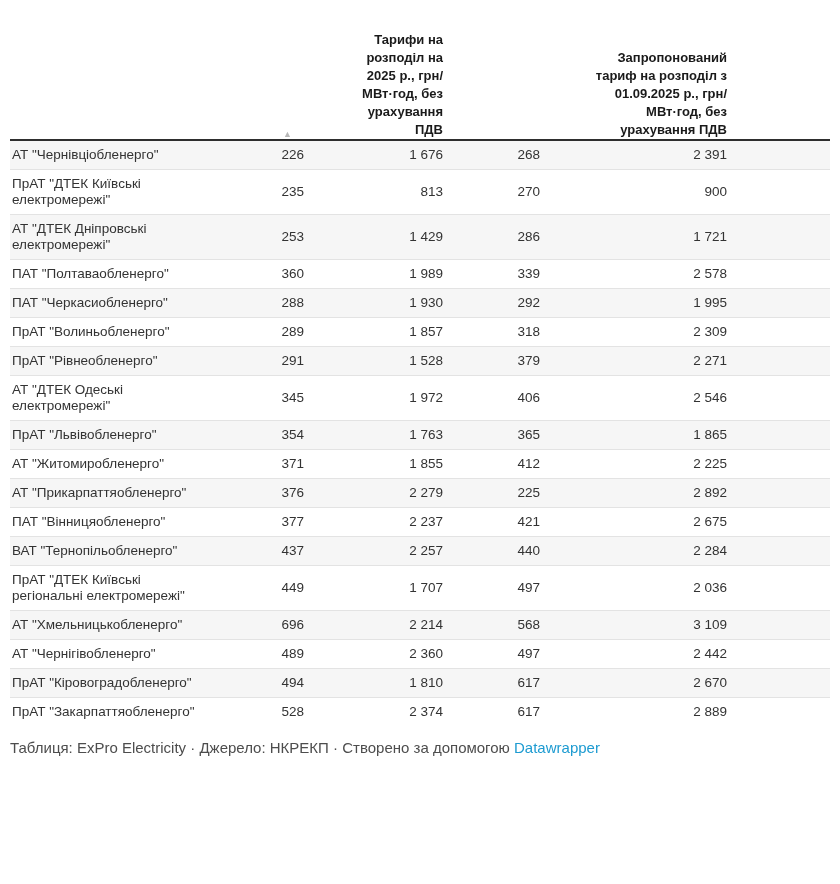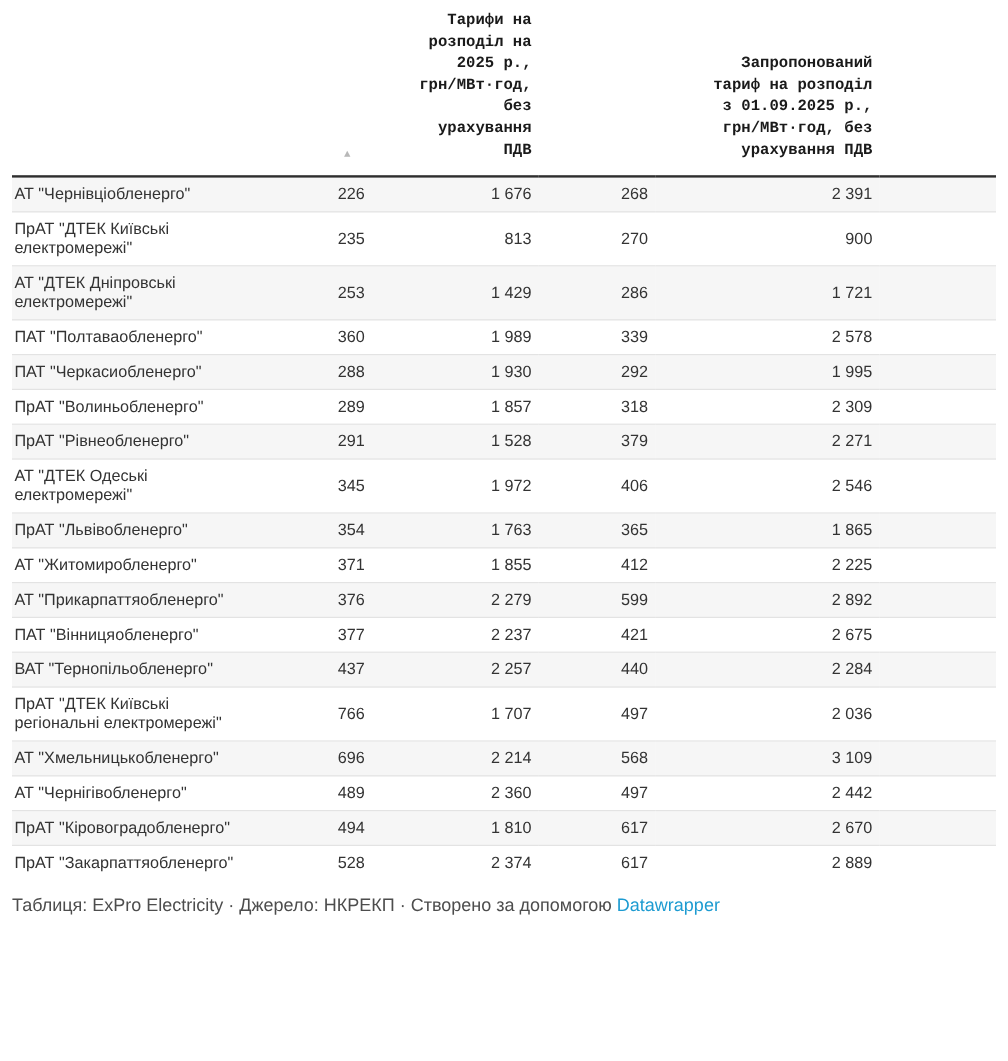--- a/index.html
+++ b/index.html
@@ -16,21 +16,21 @@
     margin:0 0 10px 0;max-width:792px;
     font-size:21px;line-height:28px;font-weight:700;color:#1a1a1a;
   }
   table.dw{
     width:820px;border-collapse:collapse;table-layout:fixed;
   }
   
   tr.group-row th{
     height:132px;vertical-align:bottom;
     border-bottom:2.5px solid var(--rule);
-    padding:0 6px 12px 0;font-weight:700;font-family:Liberation Mono, monospace;
+    padding:0 6px 0 0;font-weight:700;
   }
   .gh{
     font-size:13px;line-height:18px;color:#1a1a1a;text-align:right;margin-left:auto;
   }
   .gh1{width:96px;}
   .gh2{width:148px;}
   .sort{
     display:block;text-align:right;padding-right:12px;
     color:var(--sort);font-size:9px;line-height:10px;cursor:pointer;
   }
@@ -164,21 +164,21 @@
     <td class="c-num">371</td>
     <td class="c-num">1&nbsp;855</td>
     <td class="c-num">412</td>
     <td class="c-num">2&nbsp;225</td>
     <td></td>
   </tr>
         <tr>
     <td class="c-name">АТ "Прикарпаттяобленерго"</td>
     <td class="c-num">376</td>
     <td class="c-num">2&nbsp;279</td>
-    <td class="c-num">599</td>
+    <td class="c-num">225</td>
     <td class="c-num">2&nbsp;892</td>
     <td></td>
   </tr>
         <tr>
     <td class="c-name">ПАТ "Вінницяобленерго"</td>
     <td class="c-num">377</td>
     <td class="c-num">2&nbsp;237</td>
     <td class="c-num">421</td>
     <td class="c-num">2&nbsp;675</td>
     <td></td>
@@ -186,21 +186,21 @@
         <tr>
     <td class="c-name">ВАТ "Тернопільобленерго"</td>
     <td class="c-num">437</td>
     <td class="c-num">2&nbsp;257</td>
     <td class="c-num">440</td>
     <td class="c-num">2&nbsp;284</td>
     <td></td>
   </tr>
         <tr>
     <td class="c-name">ПрАТ "ДТЕК Київські регіональні електромережі"</td>
-    <td class="c-num">766</td>
+    <td class="c-num">449</td>
     <td class="c-num">1&nbsp;707</td>
     <td class="c-num">497</td>
     <td class="c-num">2&nbsp;036</td>
     <td></td>
   </tr>
         <tr>
     <td class="c-name">АТ "Хмельницькобленерго"</td>
     <td class="c-num">696</td>
     <td class="c-num">2&nbsp;214</td>
     <td class="c-num">568</td>

